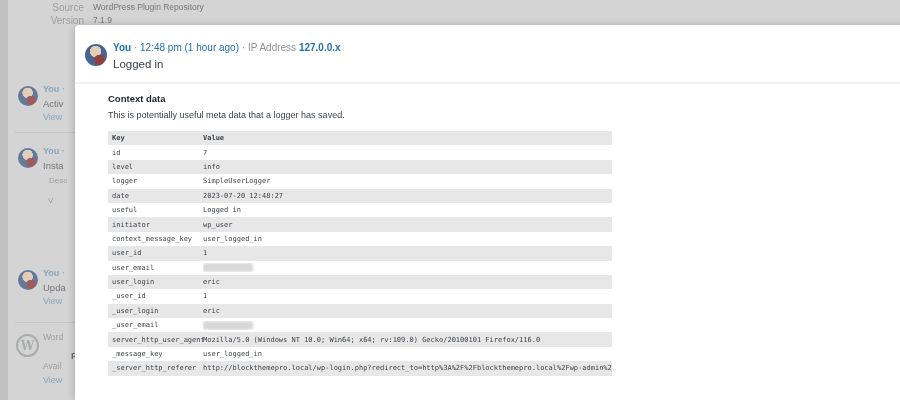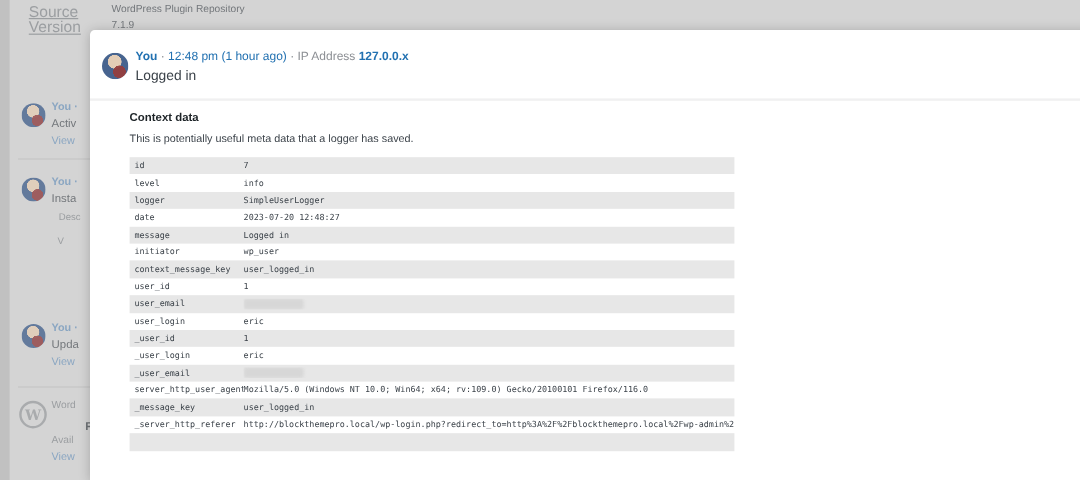--- a/index.html
+++ b/index.html
@@ -2,21 +2,21 @@
 <html><head>
 <meta charset="utf-8">
 <style>
   html,body{margin:0;padding:0;}
   .page{position:relative;width:900px;height:400px;background:#d4d4d4;overflow:hidden;
         font-family:"Liberation Sans",sans-serif;-webkit-font-smoothing:antialiased;}
   .left-strip{position:absolute;left:0;top:0;width:8px;height:400px;background:#c1c1c1;}
 
   
   .bd{position:absolute;white-space:nowrap;}
-  .meta-label{color:#9b9ea1;font-size:13px;width:60px;text-decoration:underline;}
+  .meta-label{color:#9b9ea1;font-size:10px;width:60px;text-align:right;}
   .meta-value{color:#73777b;font-size:8.5px;left:93px;}
   .bd-avatar{position:absolute;width:20px;height:20px;border-radius:50%;opacity:.8;
      background:
        radial-gradient(circle at 66% 72%, rgba(148,62,62,.95) 0 24%, rgba(148,62,62,0) 25%),
        radial-gradient(circle at 48% 34%, #e3cdb6 0 30%, #47648f 32% 100%);}
   .wp-logo{position:absolute;left:16px;top:334px;width:19px;height:19px;border-radius:50%;
      border:2.5px solid #a9abad;color:#a9abad;display:flex;align-items:center;justify-content:center;
      font-family:"DejaVu Serif",serif;font-size:12px;font-weight:bold;}
   .bd-who{color:#8aa6c2;font-weight:bold;font-size:9px;}
   .bd-title{color:#73777b;font-size:9.5px;}
@@ -96,20 +96,24 @@
       <span>·</span>
       <span>IP Address</span>
       <span class="lnk b">127.0.0.x</span>
     </div>
     <div class="m m-msg">Logged in</div>
     <div class="m m-divider"></div>
     <div class="m m-ctx-title">Context data</div>
     <div class="m m-ctx-desc">This is potentially useful meta data that a logger has saved.</div>
 
     <div class="m m-table">
+      <div class="trow hdr">
+        <div class="k">Key</div>
+        <div class="v">Value</div>
+      </div>
 
   <div class="trow">
     <div class="k">id</div>
     <div class="v">7</div>
   </div>
 
   <div class="trow">
     <div class="k">level</div>
     <div class="v">info</div>
   </div>
@@ -118,21 +122,21 @@
     <div class="k">logger</div>
     <div class="v">SimpleUserLogger</div>
   </div>
 
   <div class="trow">
     <div class="k">date</div>
     <div class="v">2023-07-20 12:48:27</div>
   </div>
 
   <div class="trow">
-    <div class="k">message</div>
+    <div class="k">useful</div>
     <div class="v">Logged in</div>
   </div>
 
   <div class="trow">
     <div class="k">initiator</div>
     <div class="v">wp_user</div>
   </div>
 
   <div class="trow">
     <div class="k">context_message_key</div>

